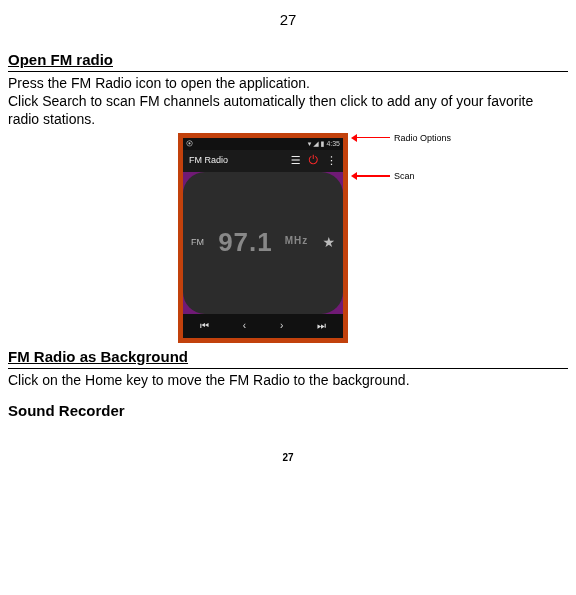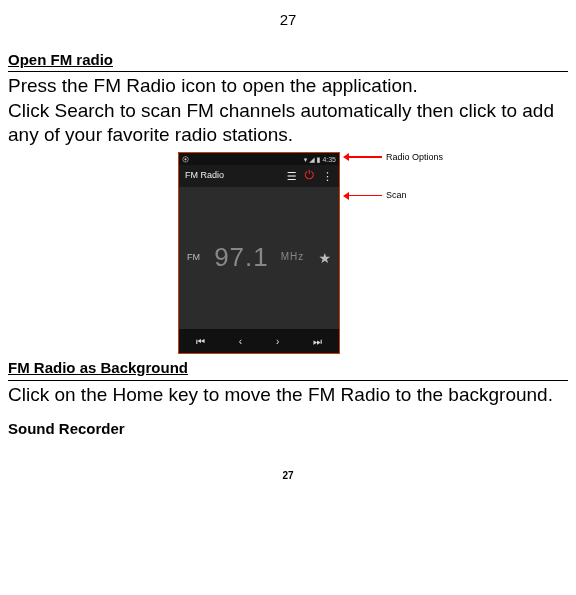--- a/index.html
+++ b/index.html
@@ -21,38 +21,38 @@
     font-weight: bold;
     text-decoration: underline;
     font-size: 15px;
   }
   .underline-full {
     border-bottom: 1px solid #000;
     margin-top: 2px;
     margin-bottom: 2px;
   }
   .body-text {
-    font-size: 19px;
+    font-size: 14px;
   }
   .bold-inline { font-weight: normal; }
   .phone-row {
     display: flex;
     flex-direction: row;
     align-items: flex-start;
     margin-top: 4px;
     margin-bottom: 4px;
   }
   .phone {
     width: 160px;
     height: 200px;
     background: #701a75;
     color: #fff;
     display: flex;
     flex-direction: column;
-    border: 1px solid #c2410c;
+    border: 5px solid #c2410c;
     margin-left: 170px;
     position: relative;
     flex-shrink: 0;
   }
   .statusbar {
     height: 12px;
     background: #111;
     display: flex;
     justify-content: space-between;
     align-items: center;
@@ -78,29 +78,30 @@
   }
   .power-icon { color: #ff2a2a; font-size: 12px; }
   .main-area {
     flex: 1;
     background: #2c2c2c;
     display: flex;
     align-items: center;
     justify-content: space-between;
     padding: 0 8px;
     position: relative;
+    border-radius: 22px;
   }
   .fm-label {
     font-size: 9px;
     color: #bbb;
   }
   .freq {
     font-size: 26px;
     color: #888;
-    font-weight: 400;
+    font-weight: 700;
     letter-spacing: 1px;
     display: flex;
     align-items: flex-end;
     gap: 12px;
   }
   .mhz {
     font-size: 10px;
     color: #888;
     margin-bottom: 12px;
   }

